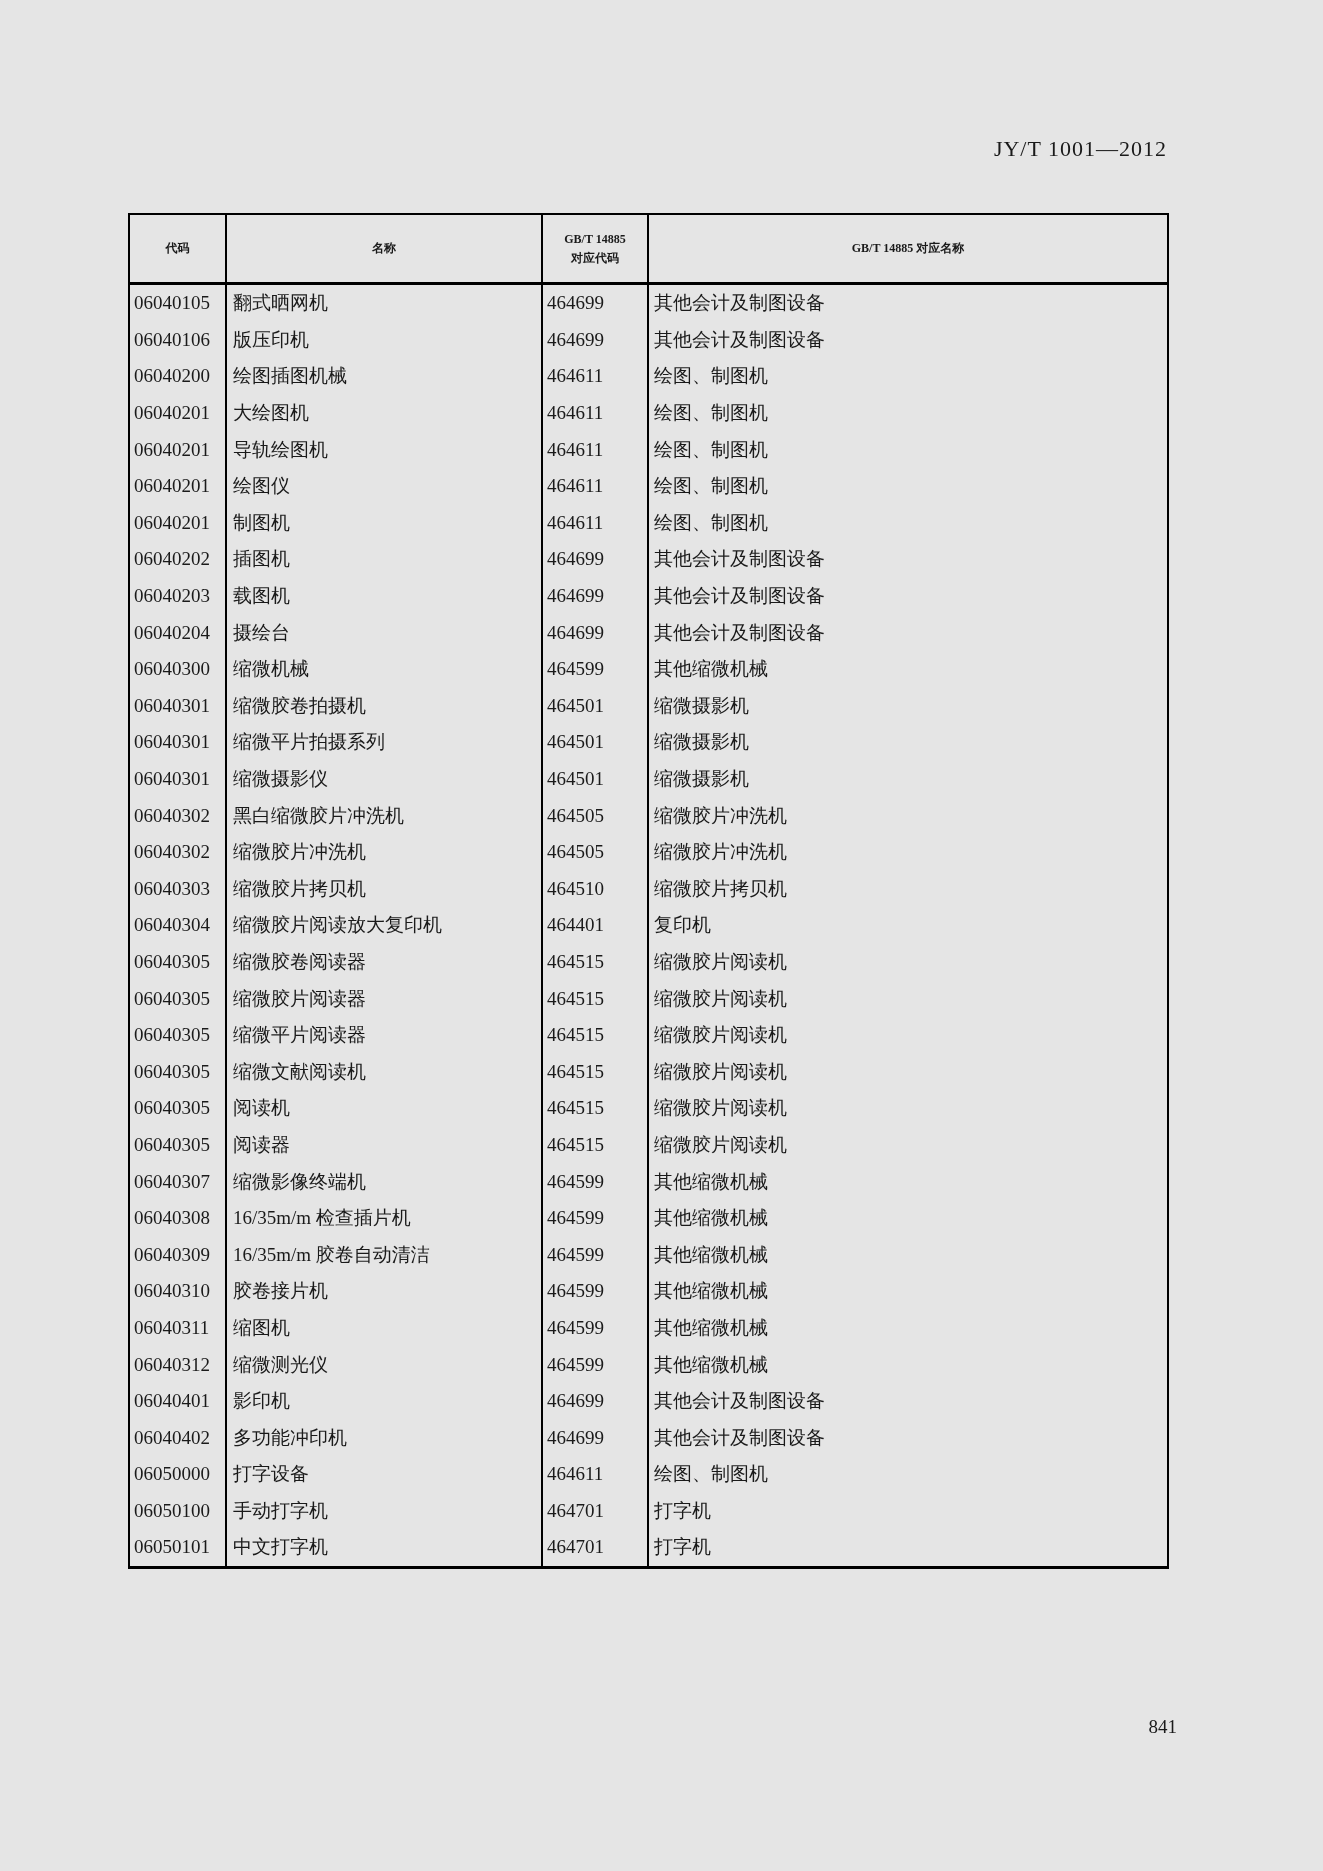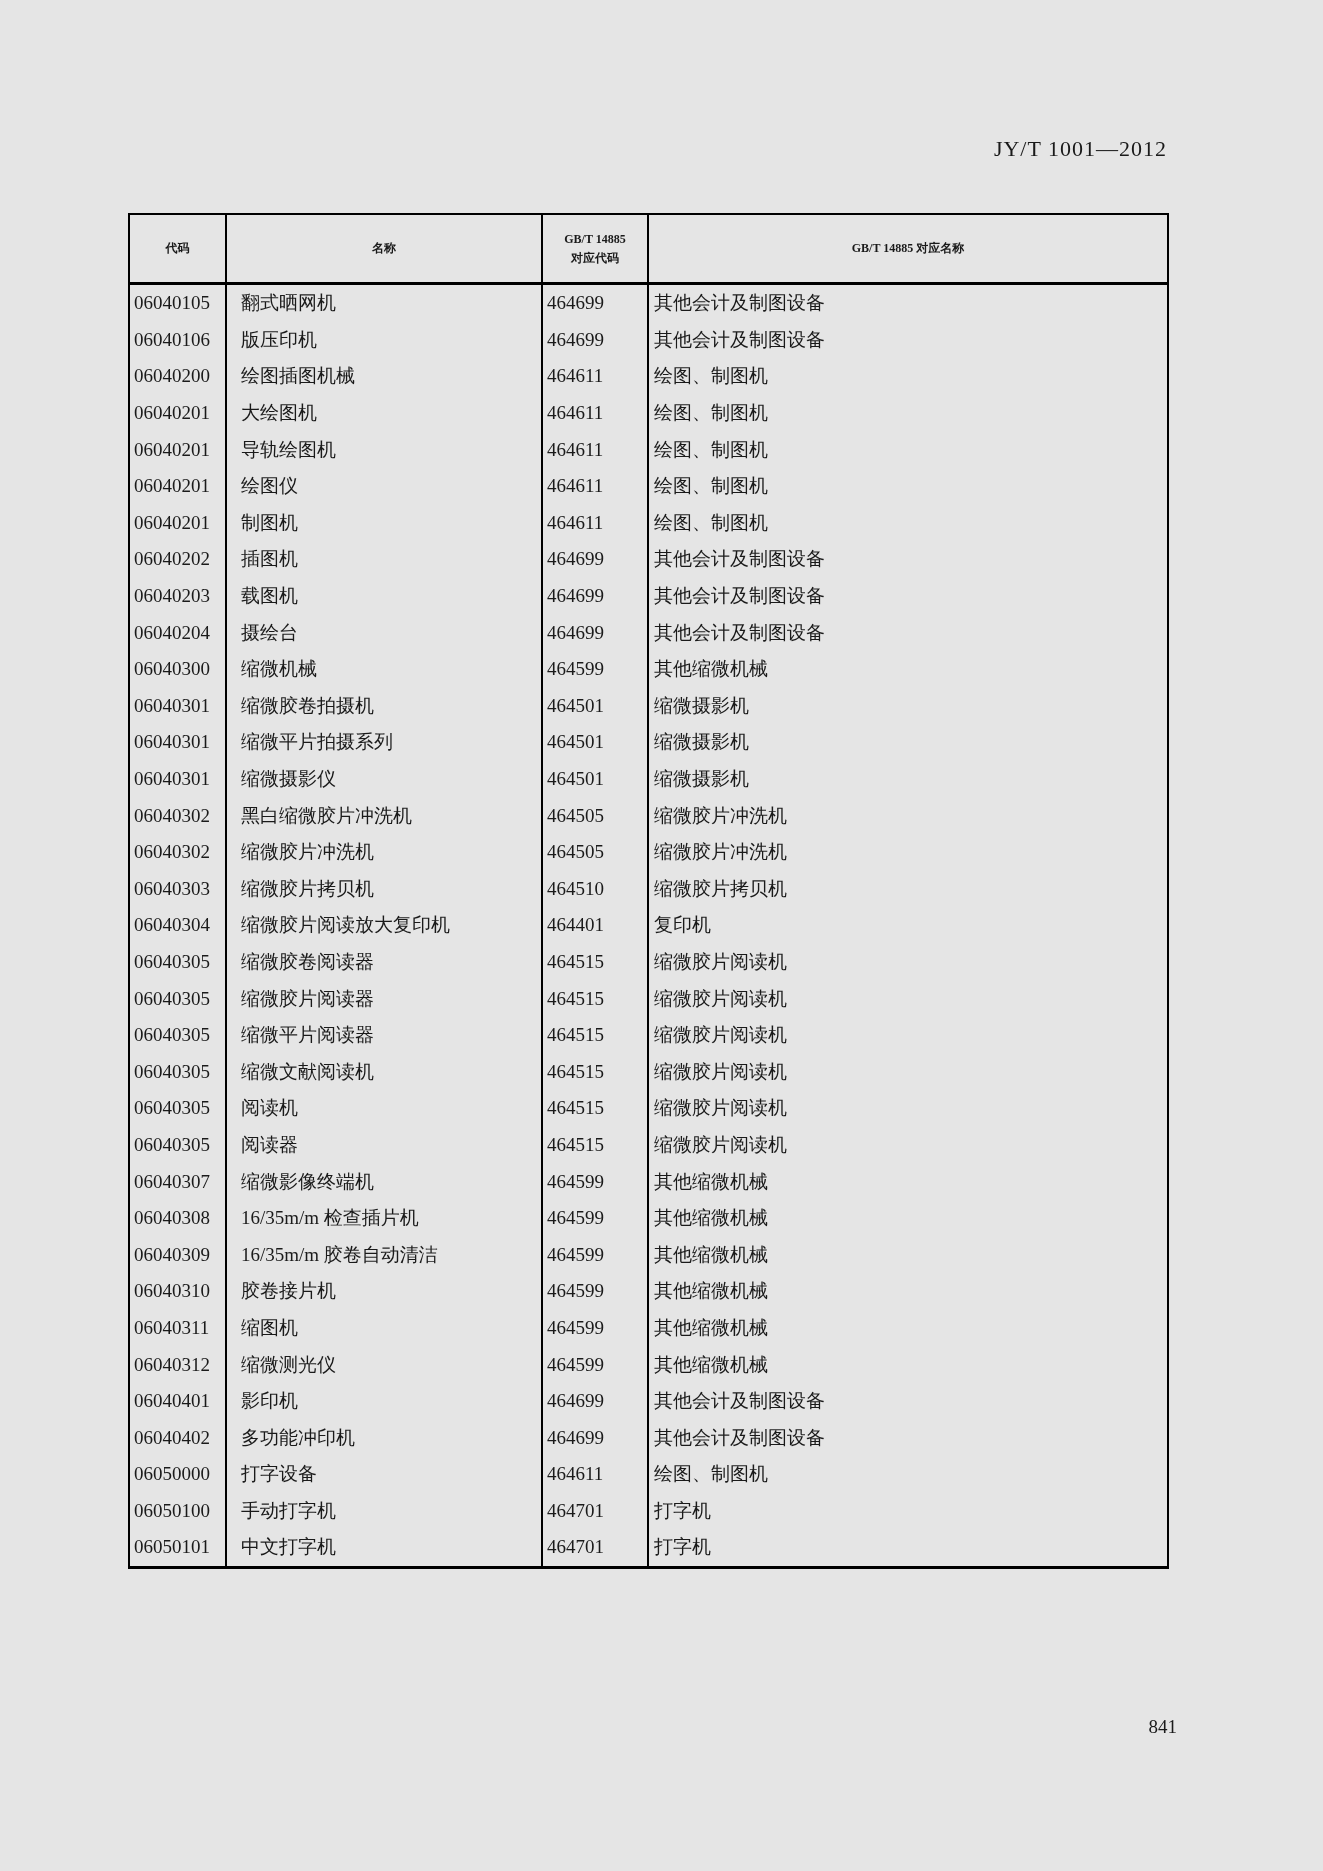--- a/index.html
+++ b/index.html
@@ -56,21 +56,21 @@
   table.mapping tbody td {
     height: 36.6px;
     font-size: 19px;
     vertical-align: middle;
     border-left: 2px solid #000;
     border-right: 2px solid #000;
     padding: 0 0 0 4px;
     white-space: nowrap;
     overflow: hidden;
   }
-  table.mapping tbody td.c-name { padding-left: 14px; }
+  table.mapping tbody td.c-name { padding-left: 6px; }
   table.mapping tbody td.c-gbt-name { padding-left: 5px; }
   .page-number {
     position: absolute;
     top: 1716px;
     right: 146px;
     font-size: 19px;
     color: #1a1a1a;
   }
 </style>
 </head>

